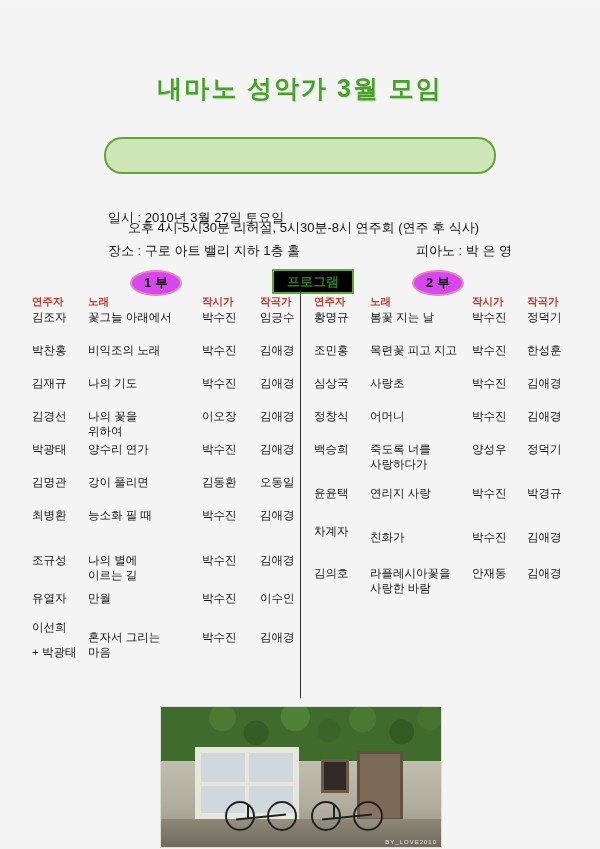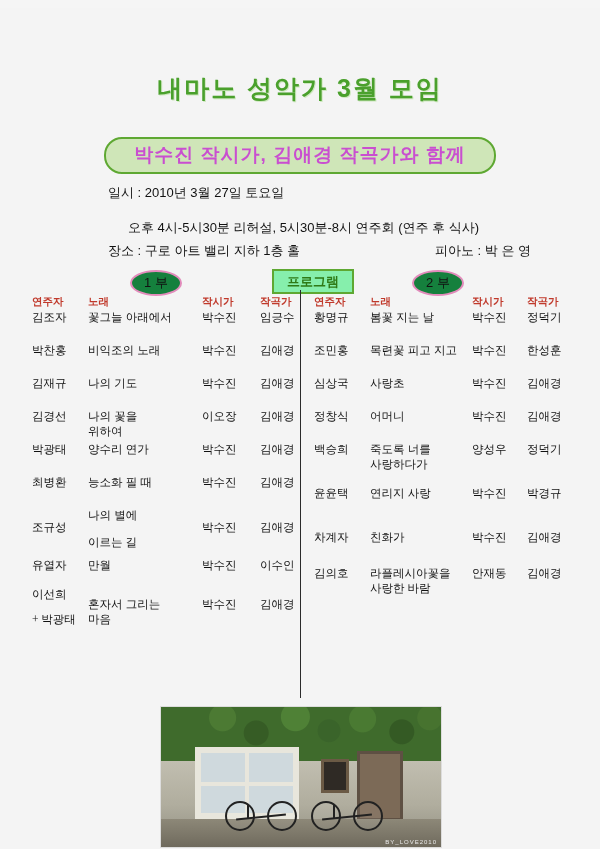--- a/index.html
+++ b/index.html
@@ -71,53 +71,53 @@
 
   
   .info {
     position: absolute;
     left: 0;
     width: 600px;
     font-size: 13px;
     color: #111;
   }
   .info-line { position: absolute; white-space: nowrap; }
-  .l1 { top: 176px; left: 108px; text-align: center; }
+  .l1 { top: 201px; left: 108px; text-align: center; }
   .l2 { top: 211px; left: 128px; }
   .l3 { top: 234px; left: 108px; }
-  .l3b { top: 234px; left: 435px; }
+  .l3b { top: 234px; left: 416px; }
 
   
   .circle {
     position: absolute;
     width: 52px;
     height: 26px;
     border: 2px solid #e28bbb;
     border-radius: 50%;
     box-sizing: border-box;
     top: 262px;
     text-align: center;
     line-height: 22px;
     font-size: 13px;
-    font-weight: normal;
+    font-weight: bold;
     color: #111;
-    background: #15803d;
+    background: #d946ef;
   }
   .circle-1 { left: 130px; }
   .circle-2 { left: 412px; }
 
   
   .program-box {
     position: absolute;
     top: 261px;
     left: 272px;
     width: 82px;
     height: 25px;
     border: 2px solid #5ea832;
-    background: #86efac;
+    background: #000000;
     box-sizing: border-box;
     text-align: center;
     line-height: 21px;
     font-size: 13px;
     color: #2f7a16;
     font-weight: bold;
   }
 
   
   .colhead {
@@ -153,21 +153,21 @@
     height: 33px;
   }
   .row .c {
     position: absolute;
     white-space: nowrap;
   }
   .row .c-singer { left: 0; }
   .row .c-song { left: 56px; }
   .row .c-lyric { left: 170px; }
   .row .c-comp { left: 228px; }
-  .sub { position: absolute; top: 15px; white-space: nowrap; font-family: Liberation Serif, serif; }
+  .sub { position: absolute; top: 15px; white-space: nowrap; }
   .sub-song { left: 56px; }
   .sub-singer { left: 0; }
 
   
   .list-right .c-singer { left: 0; }
   .list-right .c-song { left: 56px; }
   .list-right .c-lyric { left: 158px; }
   .list-right .c-comp { left: 213px; }
   .list-right .sub-song { left: 56px; text-align: center; }
 
@@ -254,21 +254,20 @@
 </style>
 </head>
 <body>
 
 <div class="page">
   <div class="sheet">
 
     <div class="title">내마노 성악가 3월 모임</div>
 
     <div class="banner"></div>
-    <div class="banner-text">박수진 작시가, 김애경 작곡가와 함께</div>
 
     <div class="info">
       <div class="info-line l1">일시 : 2010년 3월 27일 토요일</div>
       <div class="info-line l2">오후 4시-5시30분 리허설, 5시30분-8시 연주회 (연주 후 식사)</div>
       <div class="info-line l3">장소 :  구로 아트 밸리 지하 1층 홀</div>
       <div class="info-line l3b">피아노 :  박 은 영</div>
     </div>
 
     <div class="circle circle-1">1 부</div>
     <div class="program-box">프로그램</div>
@@ -312,28 +311,34 @@
         <span class="c c-lyric">이오장</span>
         <span class="c c-comp">김애경</span>
       </div>
       <div class="row">
         <span class="c c-singer">박광태</span>
         <span class="c c-song">양수리 연가</span>
         <span class="c c-lyric">박수진</span>
         <span class="c c-comp">김애경</span>
       </div>
       <div class="row">
+        <span class="c c-singer">김명관</span>
+        <span class="c c-song">강이 풀리면</span>
+        <span class="c c-lyric">김동환</span>
+        <span class="c c-comp">오동일</span>
+      </div>
+      <div class="row">
         <span class="c c-singer">최병환</span>
         <span class="c c-song">능소화 필 때</span>
         <span class="c c-lyric">박수진</span>
         <span class="c c-comp">김애경</span>
       </div>
       <div class="row" style="height:42px;">
         <span class="c c-singer" style="top:12px;">조규성</span>
-        <span class="c c-song" style="top:0;">나의 별에</span>
+        <span class="c c-song" style="top:12px;">나의 별에</span>
         <span class="sub sub-song" style="top:27px;">이르는 길</span>
         <span class="c c-lyric" style="top:12px;">박수진</span>
         <span class="c c-comp" style="top:12px;">김애경</span>
       </div>
       <div class="row">
         <span class="c c-singer" style="top:8px;">유열자</span>
         <span class="c c-song" style="top:8px;">만월</span>
         <span class="c c-lyric" style="top:8px;">박수진</span>
         <span class="c c-comp" style="top:8px;">이수인</span>
       </div>
@@ -379,21 +384,21 @@
         <span class="c c-lyric">양성우</span>
         <span class="c c-comp">정덕기</span>
       </div>
       <div class="row" style="height:22px;">
         <span class="c c-singer">윤윤택</span>
         <span class="c c-song">연리지 사랑</span>
         <span class="c c-lyric">박수진</span>
         <span class="c c-comp">박경규</span>
       </div>
       <div class="row" style="height:42px;">
-        <span class="c c-singer" style="top:22px;">차계자</span>
+        <span class="c c-singer" style="top:16px;">차계자</span>
         <span class="c c-song" style="top:22px;">친화가</span>
         <span class="c c-lyric" style="top:22px;">박수진</span>
         <span class="c c-comp" style="top:22px;">김애경</span>
       </div>
       <div class="row" style="height:40px;">
         <span class="c c-singer" style="top:16px;text-align:center;">김의호</span>
         <span class="c c-song" style="top:16px;">라플레시아꽃을</span>
         <span class="sub sub-song" style="top:31px;">사랑한 바람</span>
         <span class="c c-lyric" style="top:16px;">안재동</span>
         <span class="c c-comp" style="top:16px;">김애경</span>

